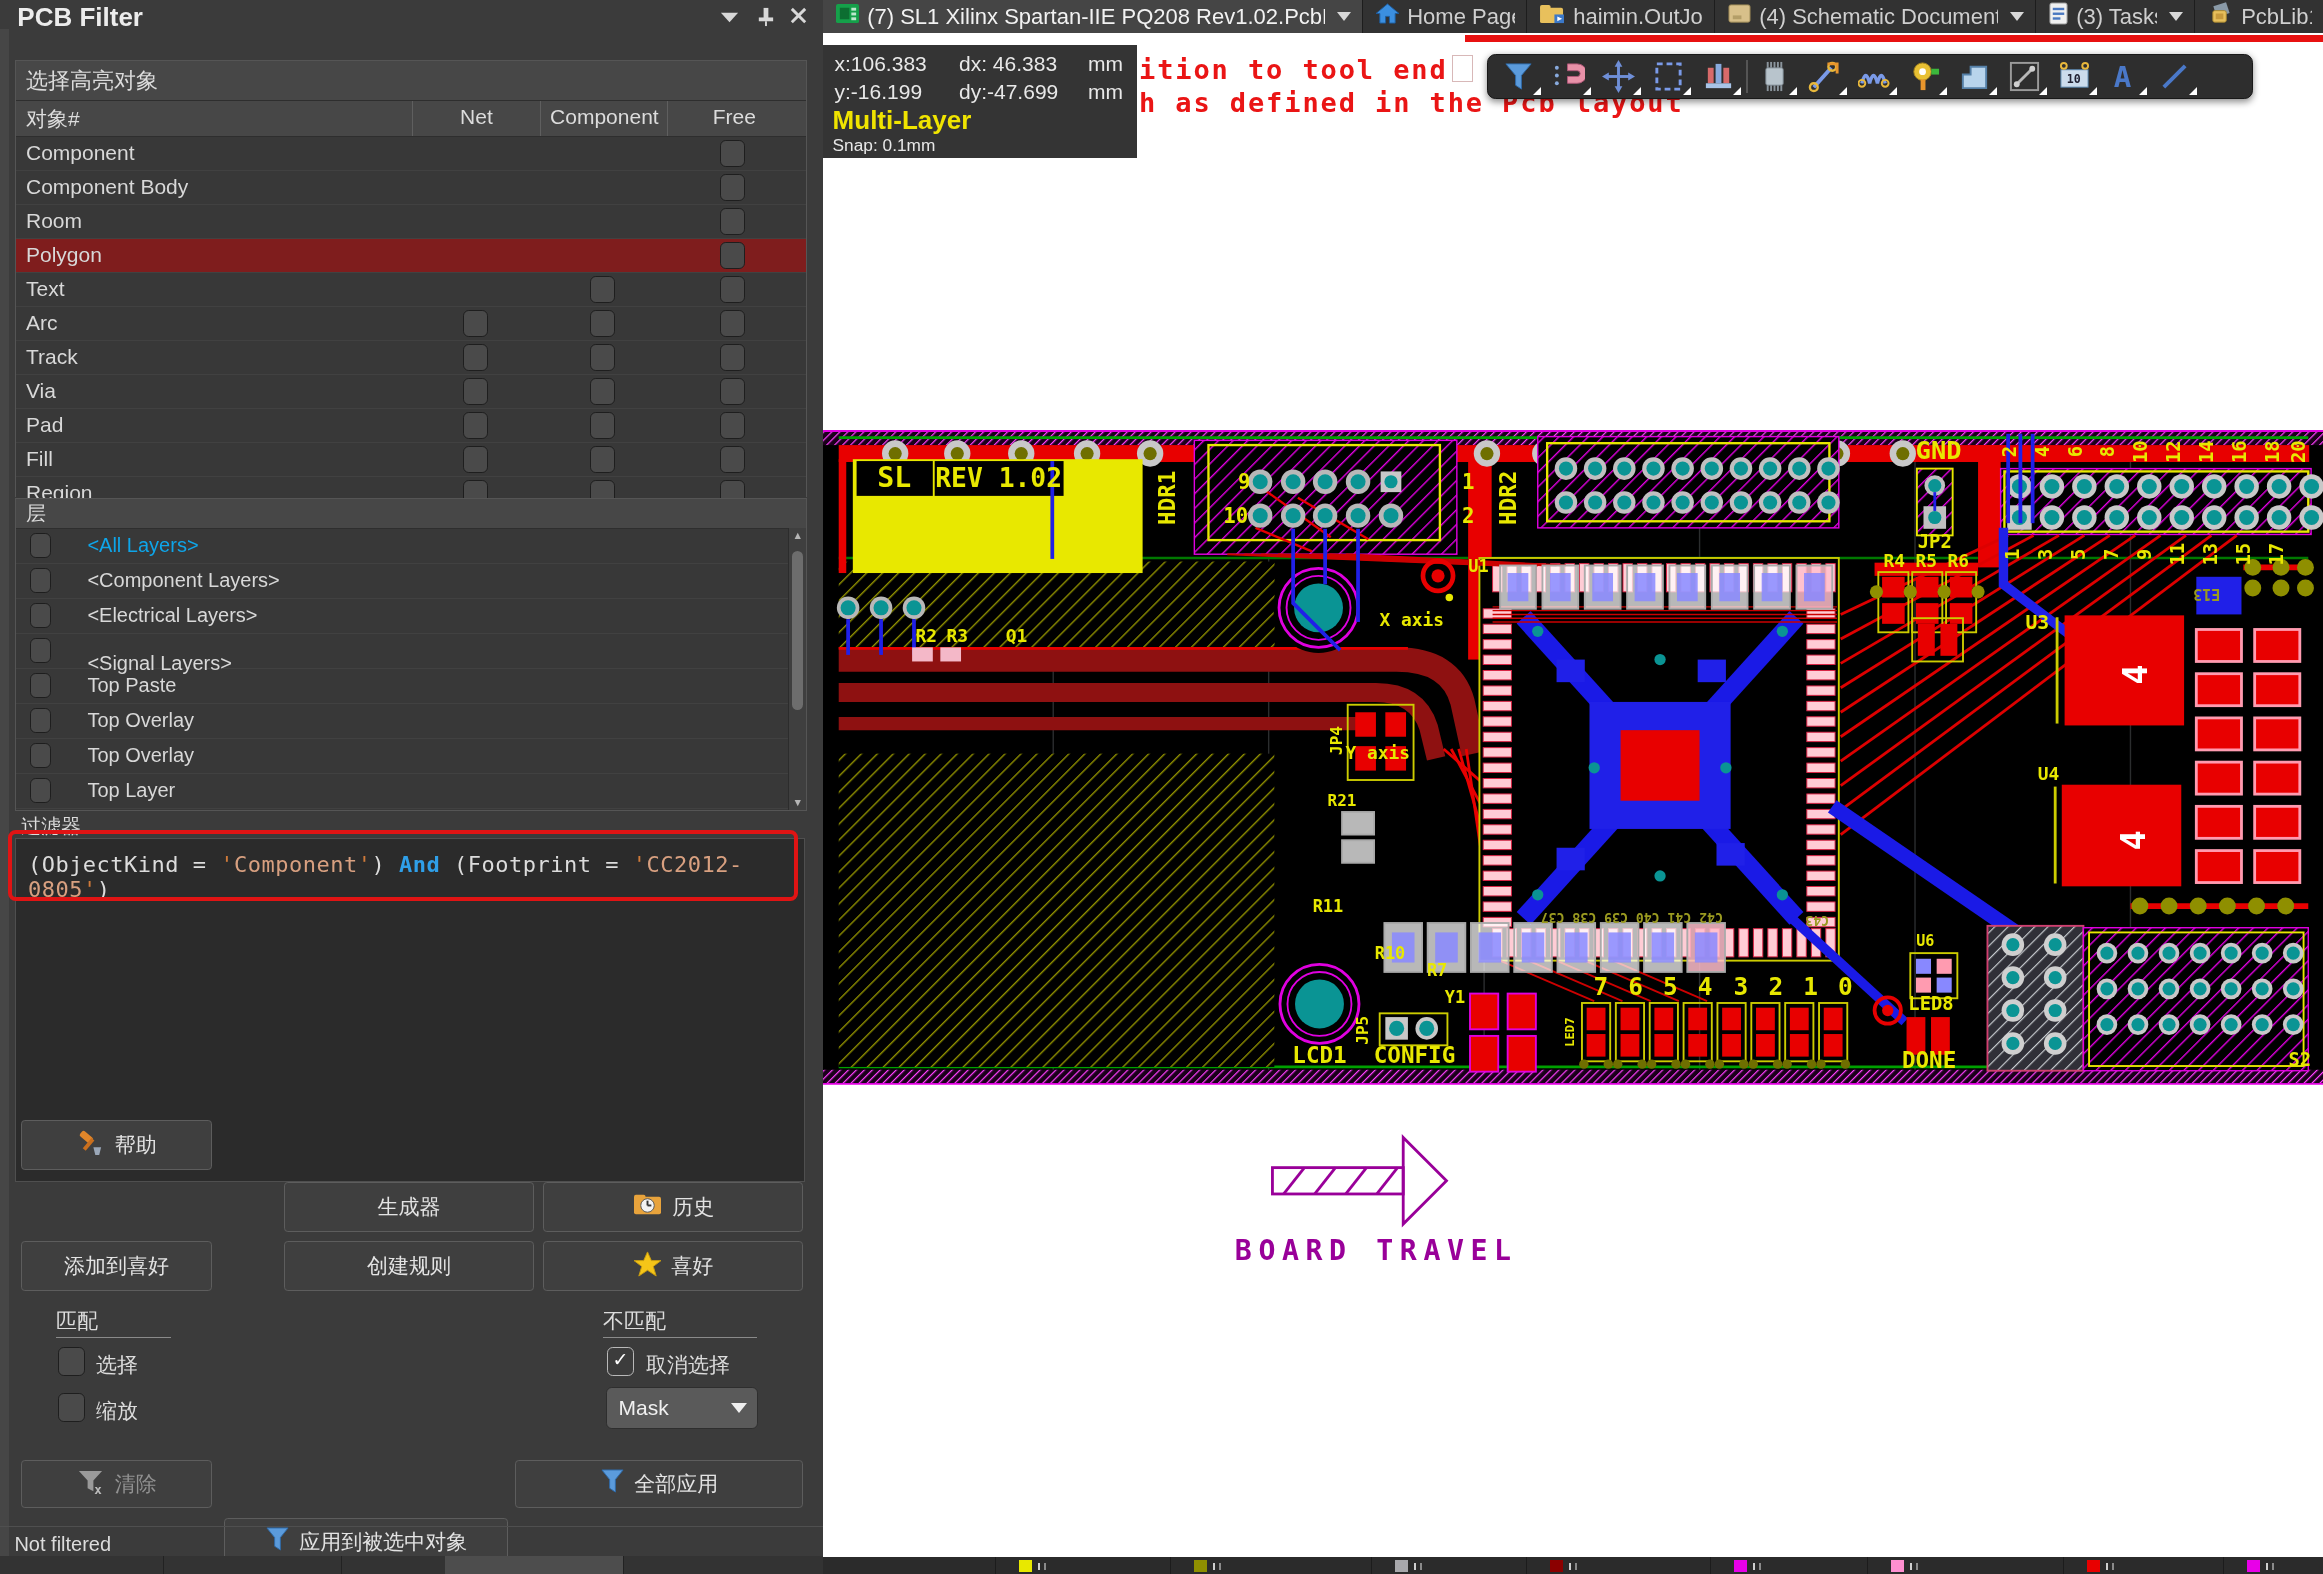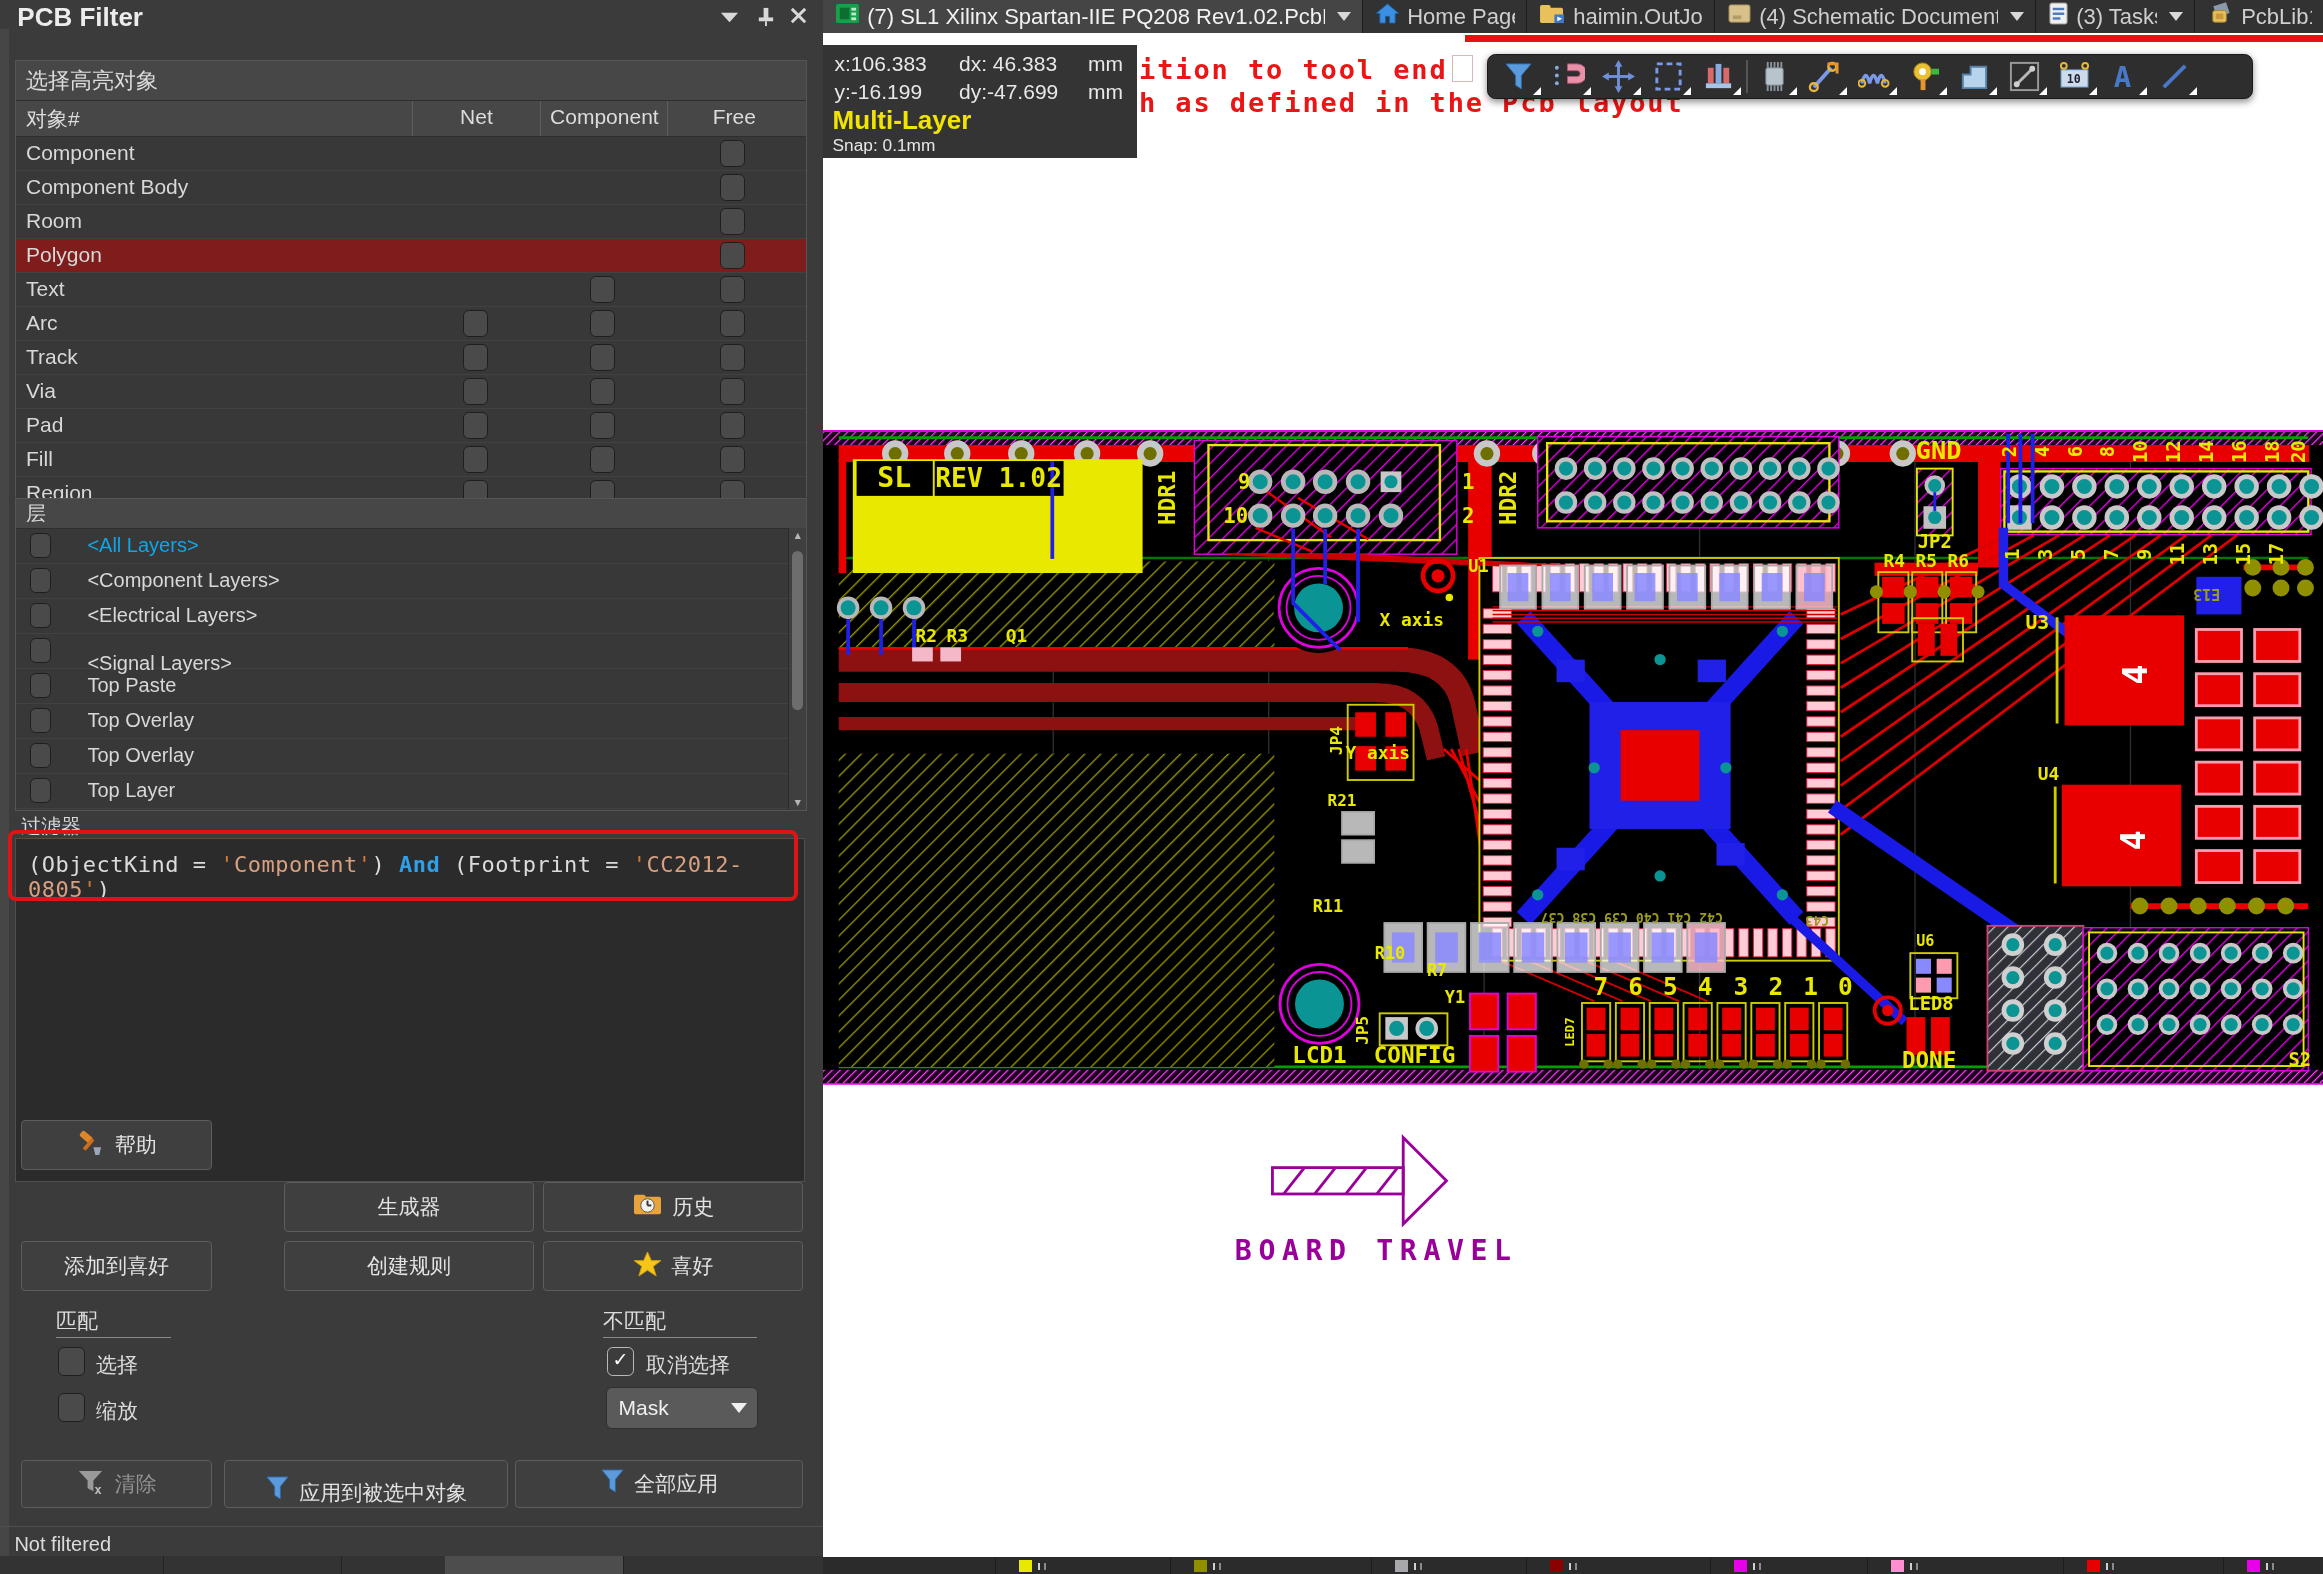--- a/index.html
+++ b/index.html
@@ -248,21 +248,21 @@
       <span class="car"></span>
     </div>
 
     <div class="btn disabled" style="left:21px;top:1460px;width:189px;height:46px;">
       <span><svg width="29" height="27" viewBox="0 0 30 28" style="font-size:22px">
             <polygon points="3,3 27,3 18,13 18,24 12,21 12,13" fill="#9a9a9a"></polygon>
             <text x="19" y="27" font-size="13" fill="#bbb" font-weight="bold">x</text>
           </svg></span>
       <span>清除</span>
     </div>
-    <div class="btn" style="left:224px;top:1460px;width:282px;height:46px;align-items:flex-end;">
+    <div class="btn" style="left:224px;top:1518px;width:282px;height:46px;">
       <span><svg width="25" height="27" viewBox="0 0 26 28">
             <polygon points="2,2 24,2 16,12 16,25 10,21 10,12" fill="#5b9bdc" stroke="#2f6aa8"></polygon>
           </svg></span>
       <span>应用到被选中对象</span>
     </div>
     <div class="btn" style="left:515px;top:1460px;width:286px;height:46px;">
       <span><svg width="25" height="27" viewBox="0 0 26 28">
             <polygon points="2,2 24,2 16,12 16,25 10,21 10,12" fill="#5b9bdc" stroke="#2f6aa8"></polygon>
           </svg></span>
       <span>全部应用</span>

